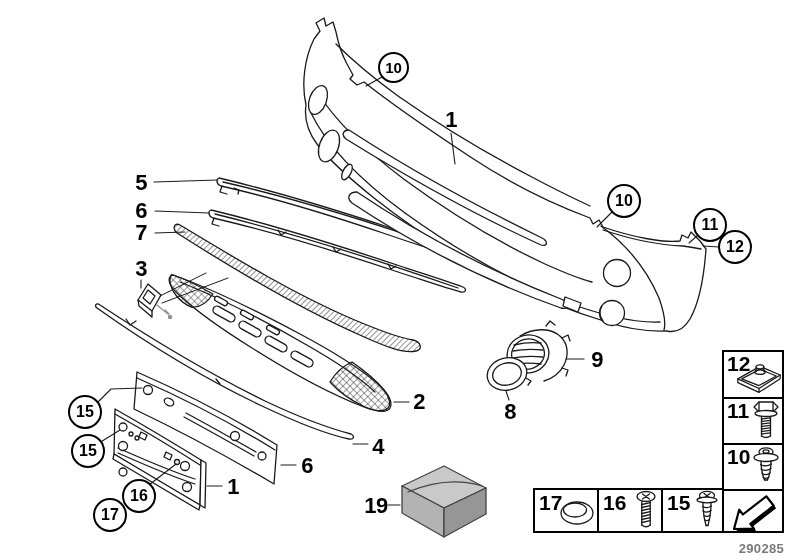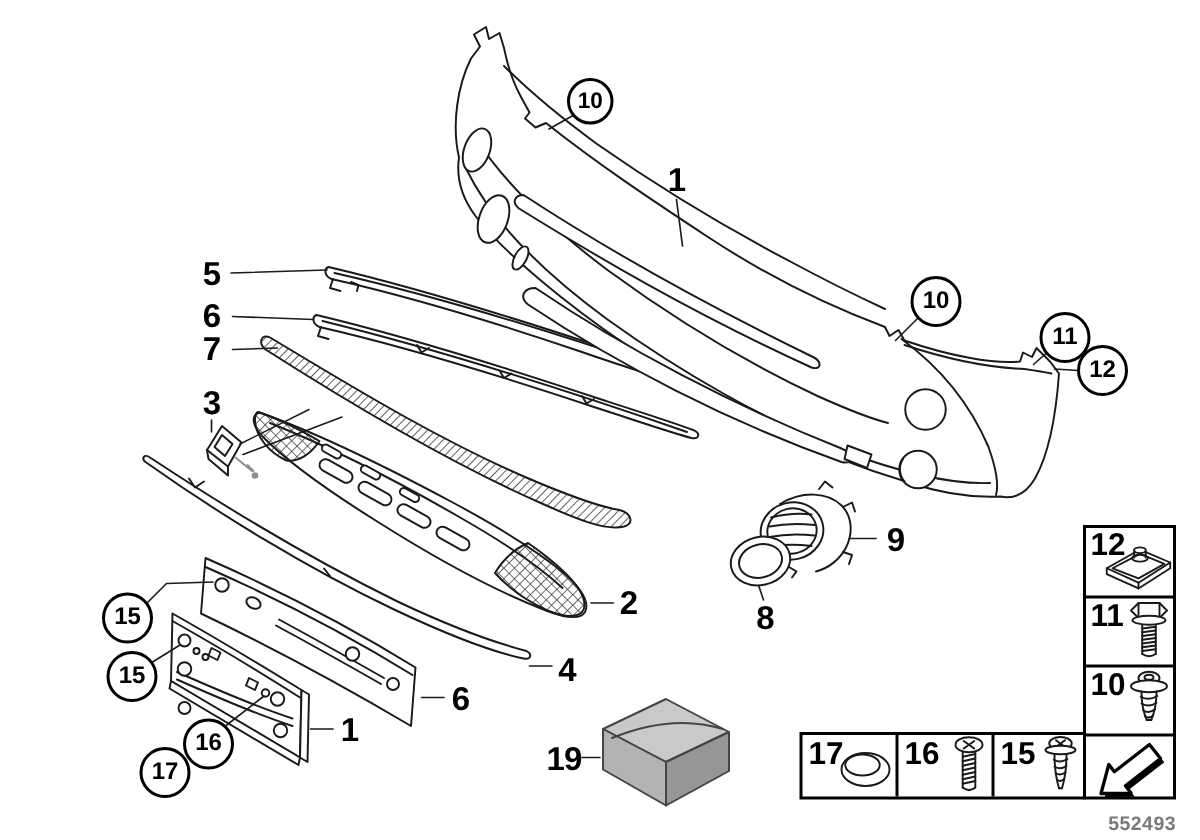--- a/index.html
+++ b/index.html
@@ -310,15 +310,15 @@
           <path d="M 10 3.5 L 16 8 M 16 3.5 L 10 8"></path>
           <ellipse cx="13" cy="10" rx="10" ry="2.8" fill="#fff"></ellipse>
           <path d="M 9 13 C 9 20 9.5 27 12 35.5 M 17 13 C 17 20 16.5 27 14 35.5"></path>
           <path d="M 8.5 16.5 Q 13 19 17.5 16 M 9 21 Q 13 23.5 17 20.5 M 9.8 25.5 Q 13 27.5 16.4 24.9 M 10.8 30 Q 13 31.5 15.5 29.4 M 12 35.5 L 14 35.5"></path>
         </g>
       </svg>
     </div>
   </div>
 
   <div class="footnum fn1" style="left:712px;top:532px;width:72px">00146257</div>
-  <div class="footnum fn2" style="left:722px;top:541px;width:62px">552493</div>
+  <div class="footnum fn2" style="left:722px;top:541px;width:62px">290285</div>
 
 </div>
 
 </body></html>

